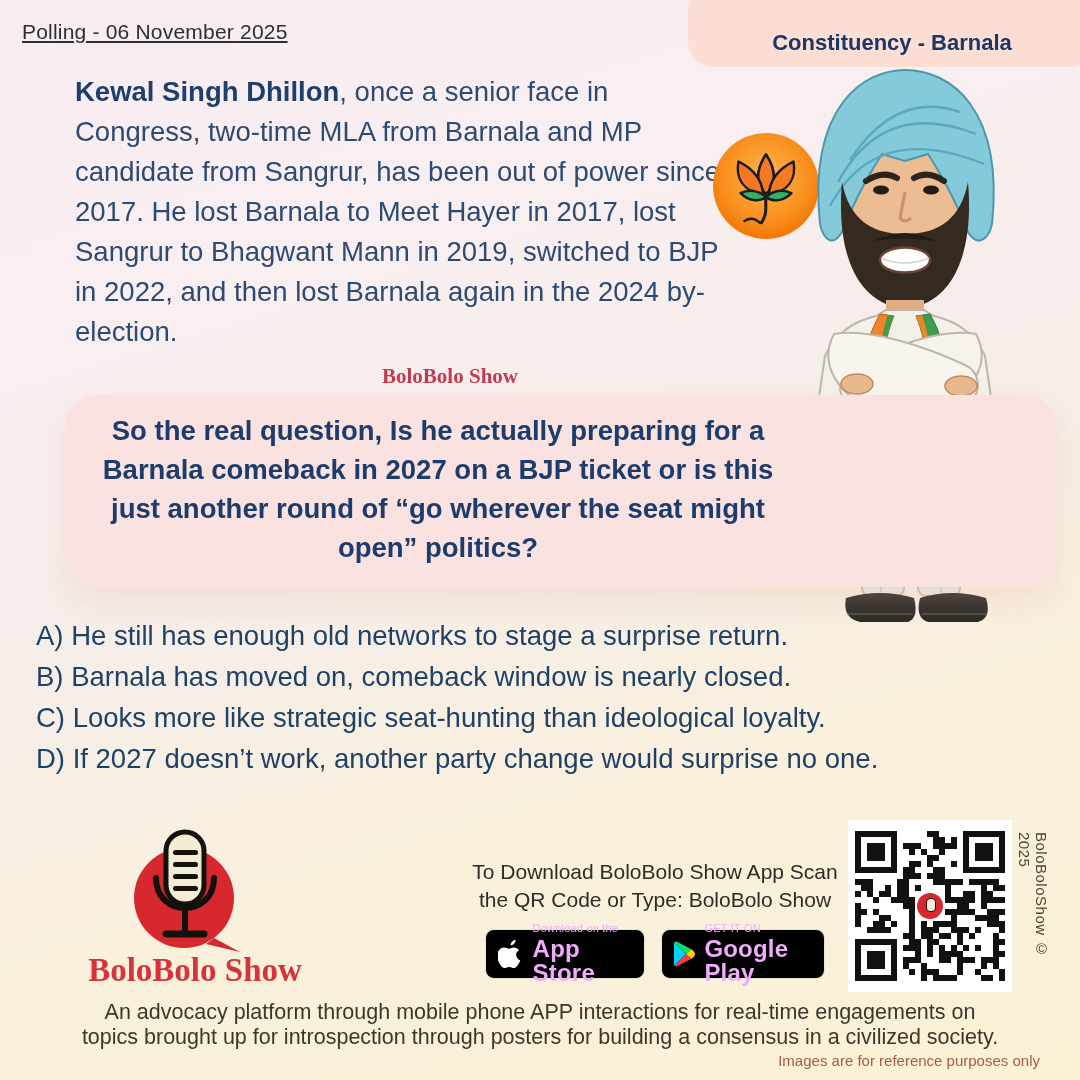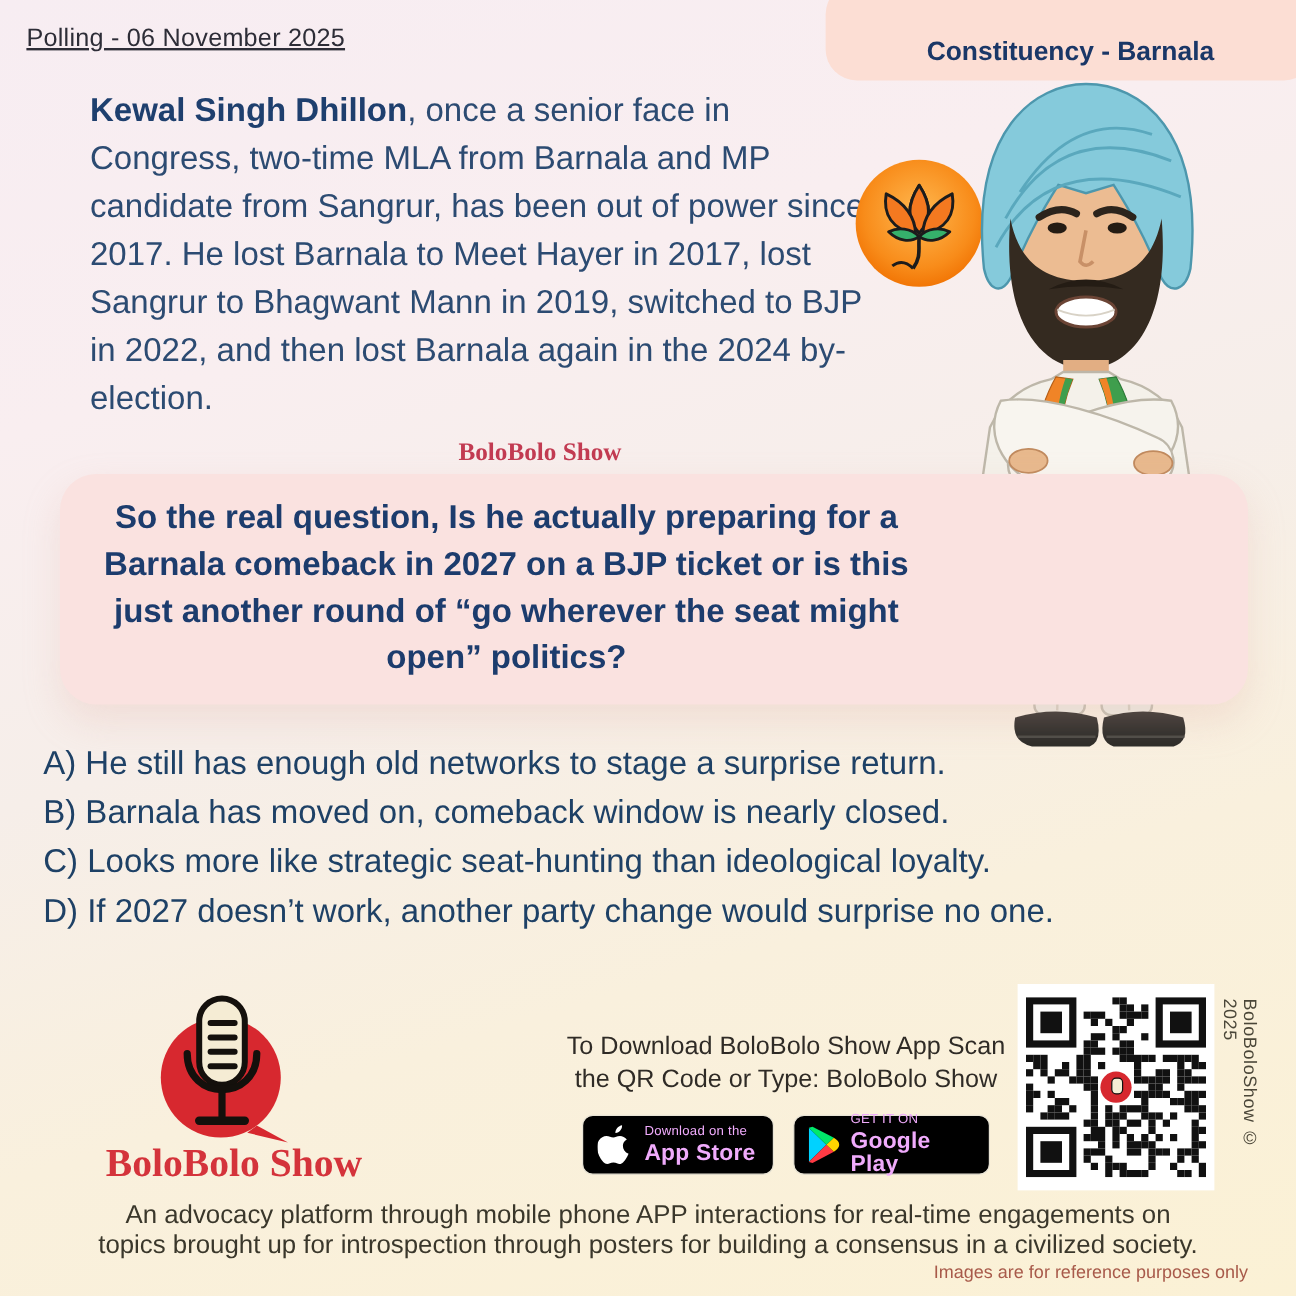--- a/index.html
+++ b/index.html
@@ -15,21 +15,21 @@
     border-radius:26px;display:flex;align-items:flex-end;justify-content:center;padding-bottom:11px;}
   #constituency-badge span{font-size:22px;font-weight:bold;color:#1a3767;}
   
   #intro{left:75px;top:72px;width:660px;font-size:27.5px;line-height:40px;color:#2c4b72;}
   #intro .name{font-weight:bold;color:#1e3f6e;}
   
   #watermark-mid{left:0;top:364px;width:900px;text-align:center;
     font-family:"Liberation Serif","DejaVu Serif",serif;font-weight:bold;
     font-size:21px;color:#c23b52;}
   
-  #question-card{left:50px;top:395px;width:990px;height:192px;background:#fae2e0;
+  #question-card{left:66px;top:395px;width:990px;height:192px;background:#fae2e0;
     border-radius:30px;box-shadow:0 14px 30px rgba(228,178,170,.28);}
   #question-text{position:absolute;left:12px;top:16px;width:720px;text-align:center;
     font-size:27.5px;font-weight:bold;line-height:39px;color:#1c3c6d;}
   
   #options{left:36px;top:615px;width:1000px;font-size:27.5px;line-height:41px;color:#1e4166;}
   
   #bjp-logo{left:710px;top:130px;width:112px;height:112px;}
   
   #candidate{left:780px;top:64px;width:252px;height:566px;}
   
@@ -38,21 +38,21 @@
     font-family:"Liberation Serif","DejaVu Serif",serif;font-weight:bold;
     font-size:33px;color:#d4333b;}
   #download-text{left:455px;top:858px;width:400px;text-align:center;
     font-size:21px;line-height:28px;color:#2f2b26;}
   .store-badge{position:absolute;top:929px;height:50px;background:#000;border:1px solid #e9e4d5;
     border-radius:9px;display:flex;align-items:center;box-sizing:border-box;padding:0 12px;gap:9px;color:#f0abfc;}
   #app-store-badge{left:485px;width:160px;}
   #google-play-badge{left:661px;width:164px;}
   .badge-lines{display:flex;flex-direction:column;line-height:1;}
   .badge-small{font-size:11px;letter-spacing:.2px;margin-bottom:3px;}
-  .badge-big{font-size:19px;font-weight:bold;letter-spacing:.2px;}
+  .badge-big{font-size:24px;font-weight:bold;letter-spacing:.2px;}
   #qr-box{left:848px;top:820px;width:164px;height:172px;background:#fff;}
   #qr-svg{position:absolute;left:7px;top:11px;}
   #qr-center-logo{position:absolute;left:69px;top:73px;width:26px;height:26px;border-radius:50%;
     background:#d7282f;}
   #qr-center-logo:after{content:"";position:absolute;left:9px;top:5px;width:8px;height:12px;
     border-radius:4px;background:#f5ecd4;border:1px solid #111;}
   #copyright-vertical{left:1016px;top:832px;height:160px;writing-mode:vertical-rl;
     font-size:15px;color:#4a4638;letter-spacing:.5px;}
   #tagline{left:0;top:1000px;width:1080px;text-align:center;font-size:21.5px;font-weight:normal;
     line-height:25px;color:#3a372b;}

